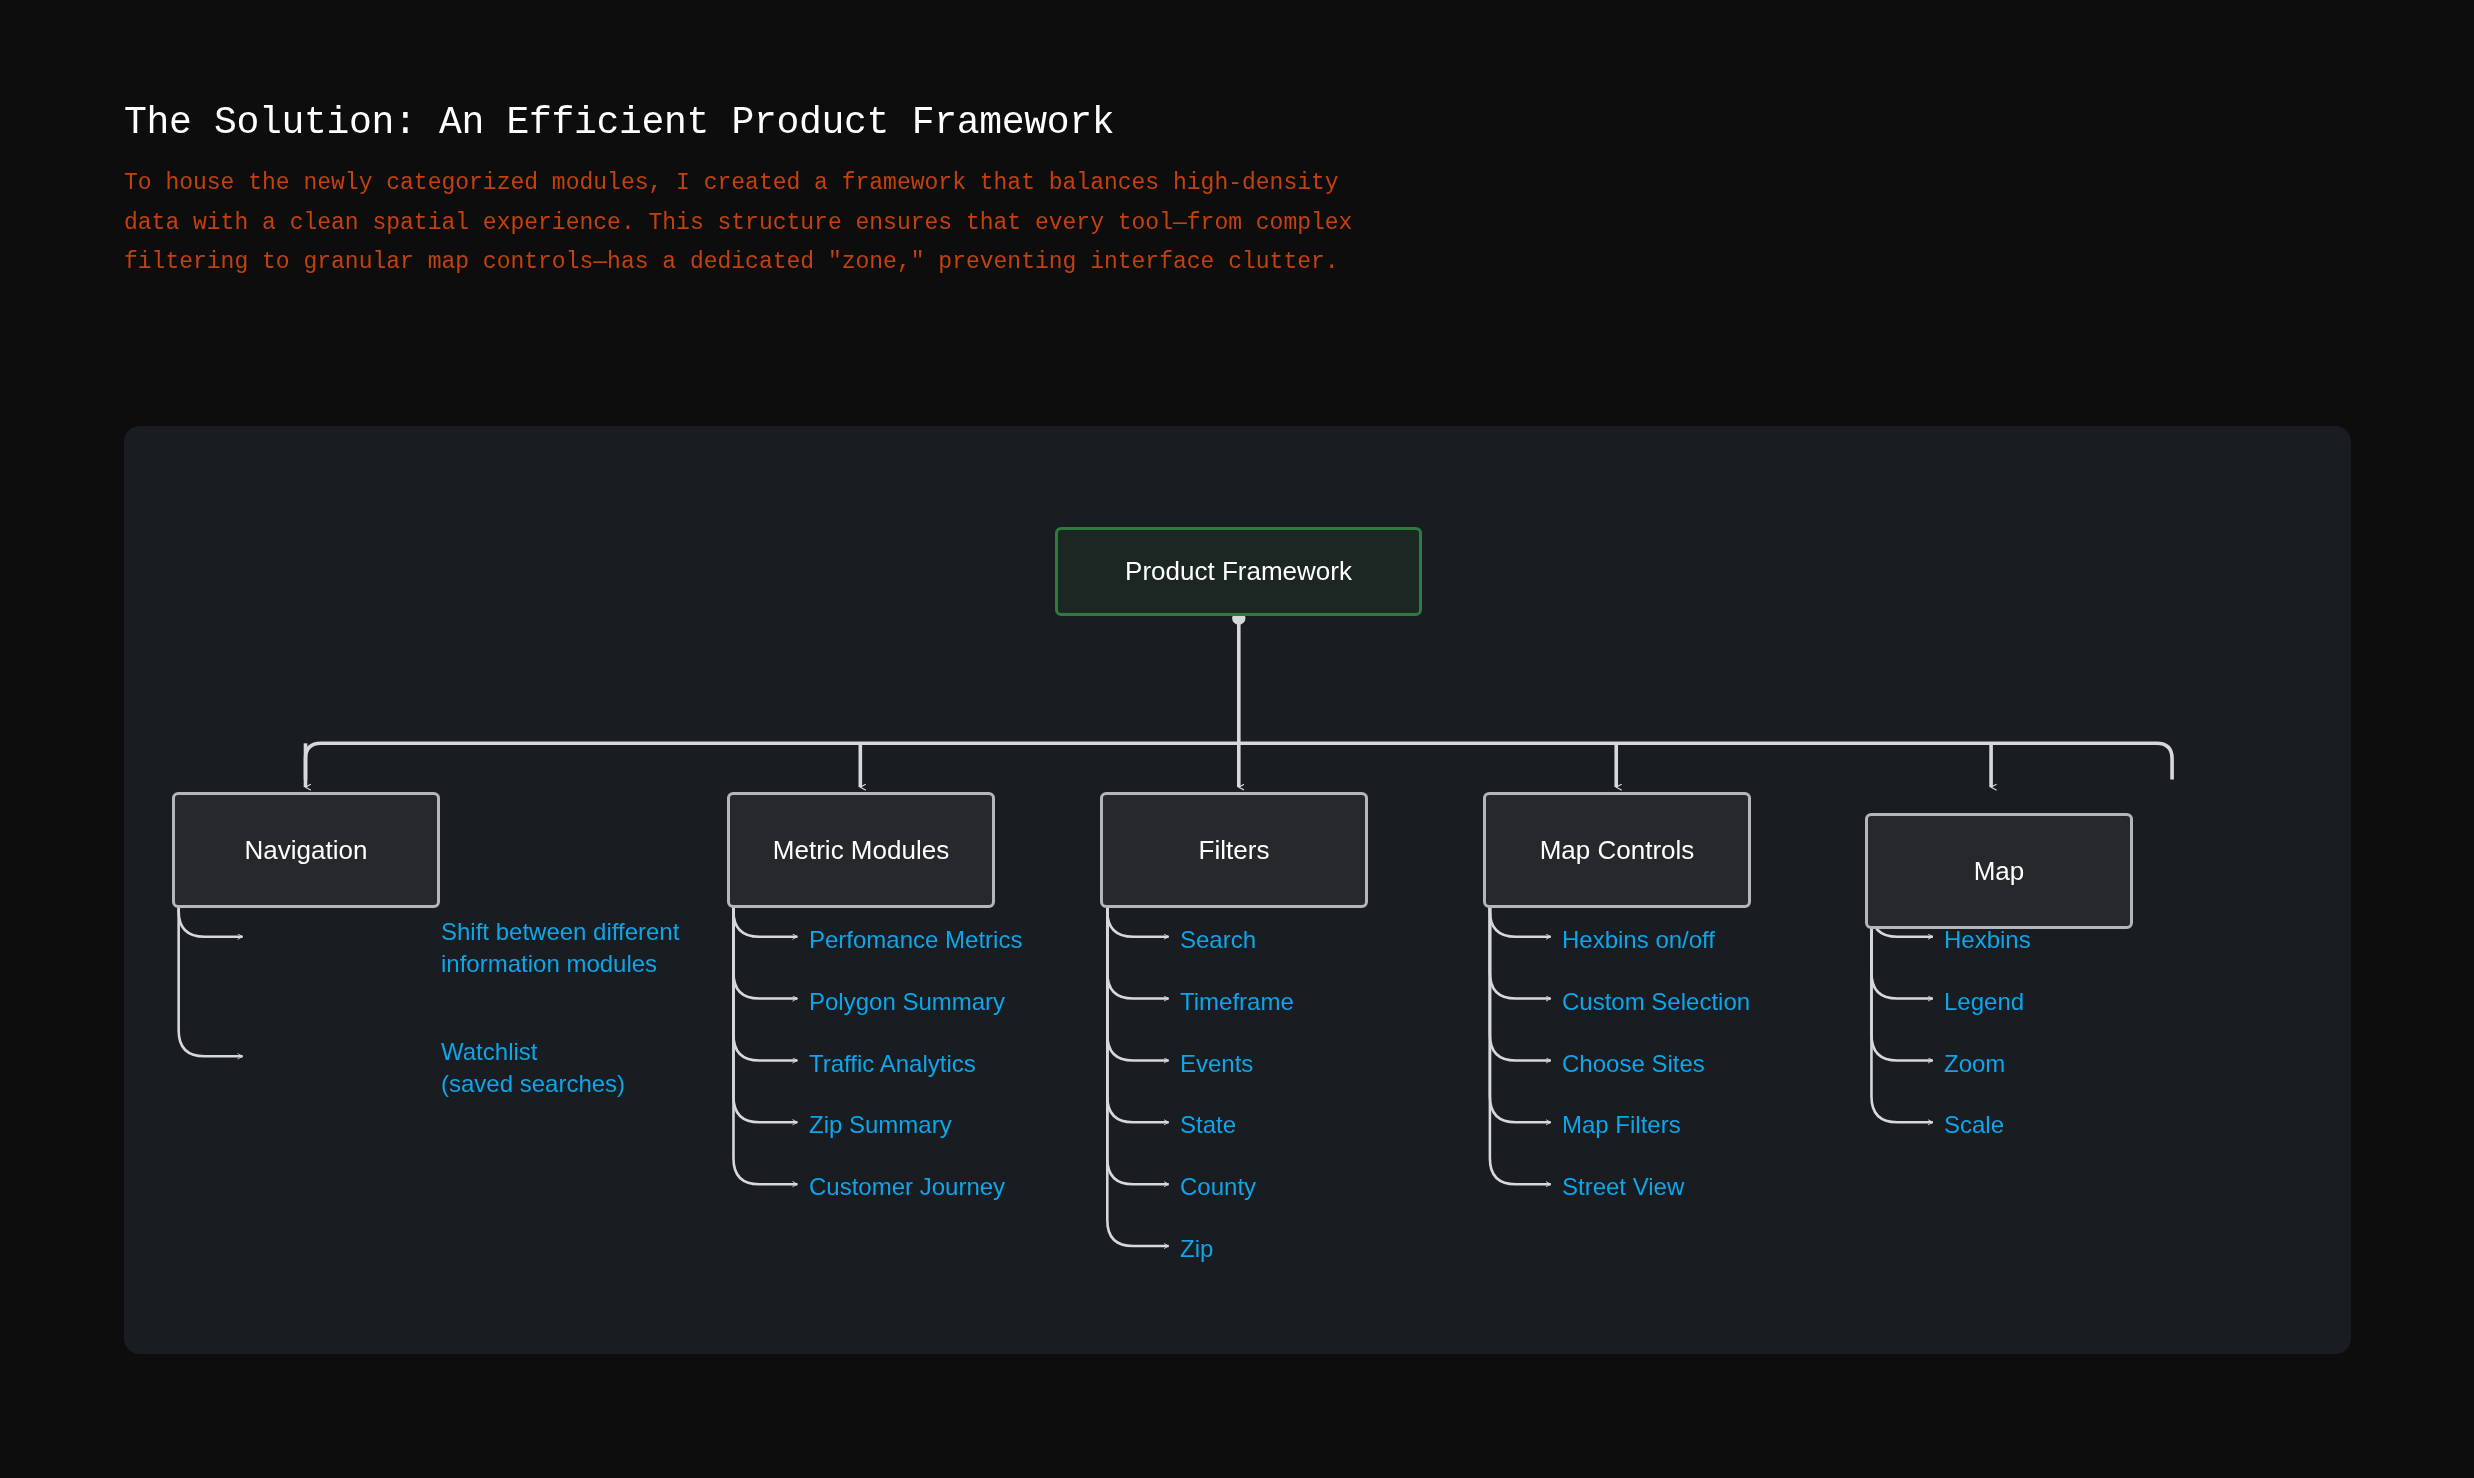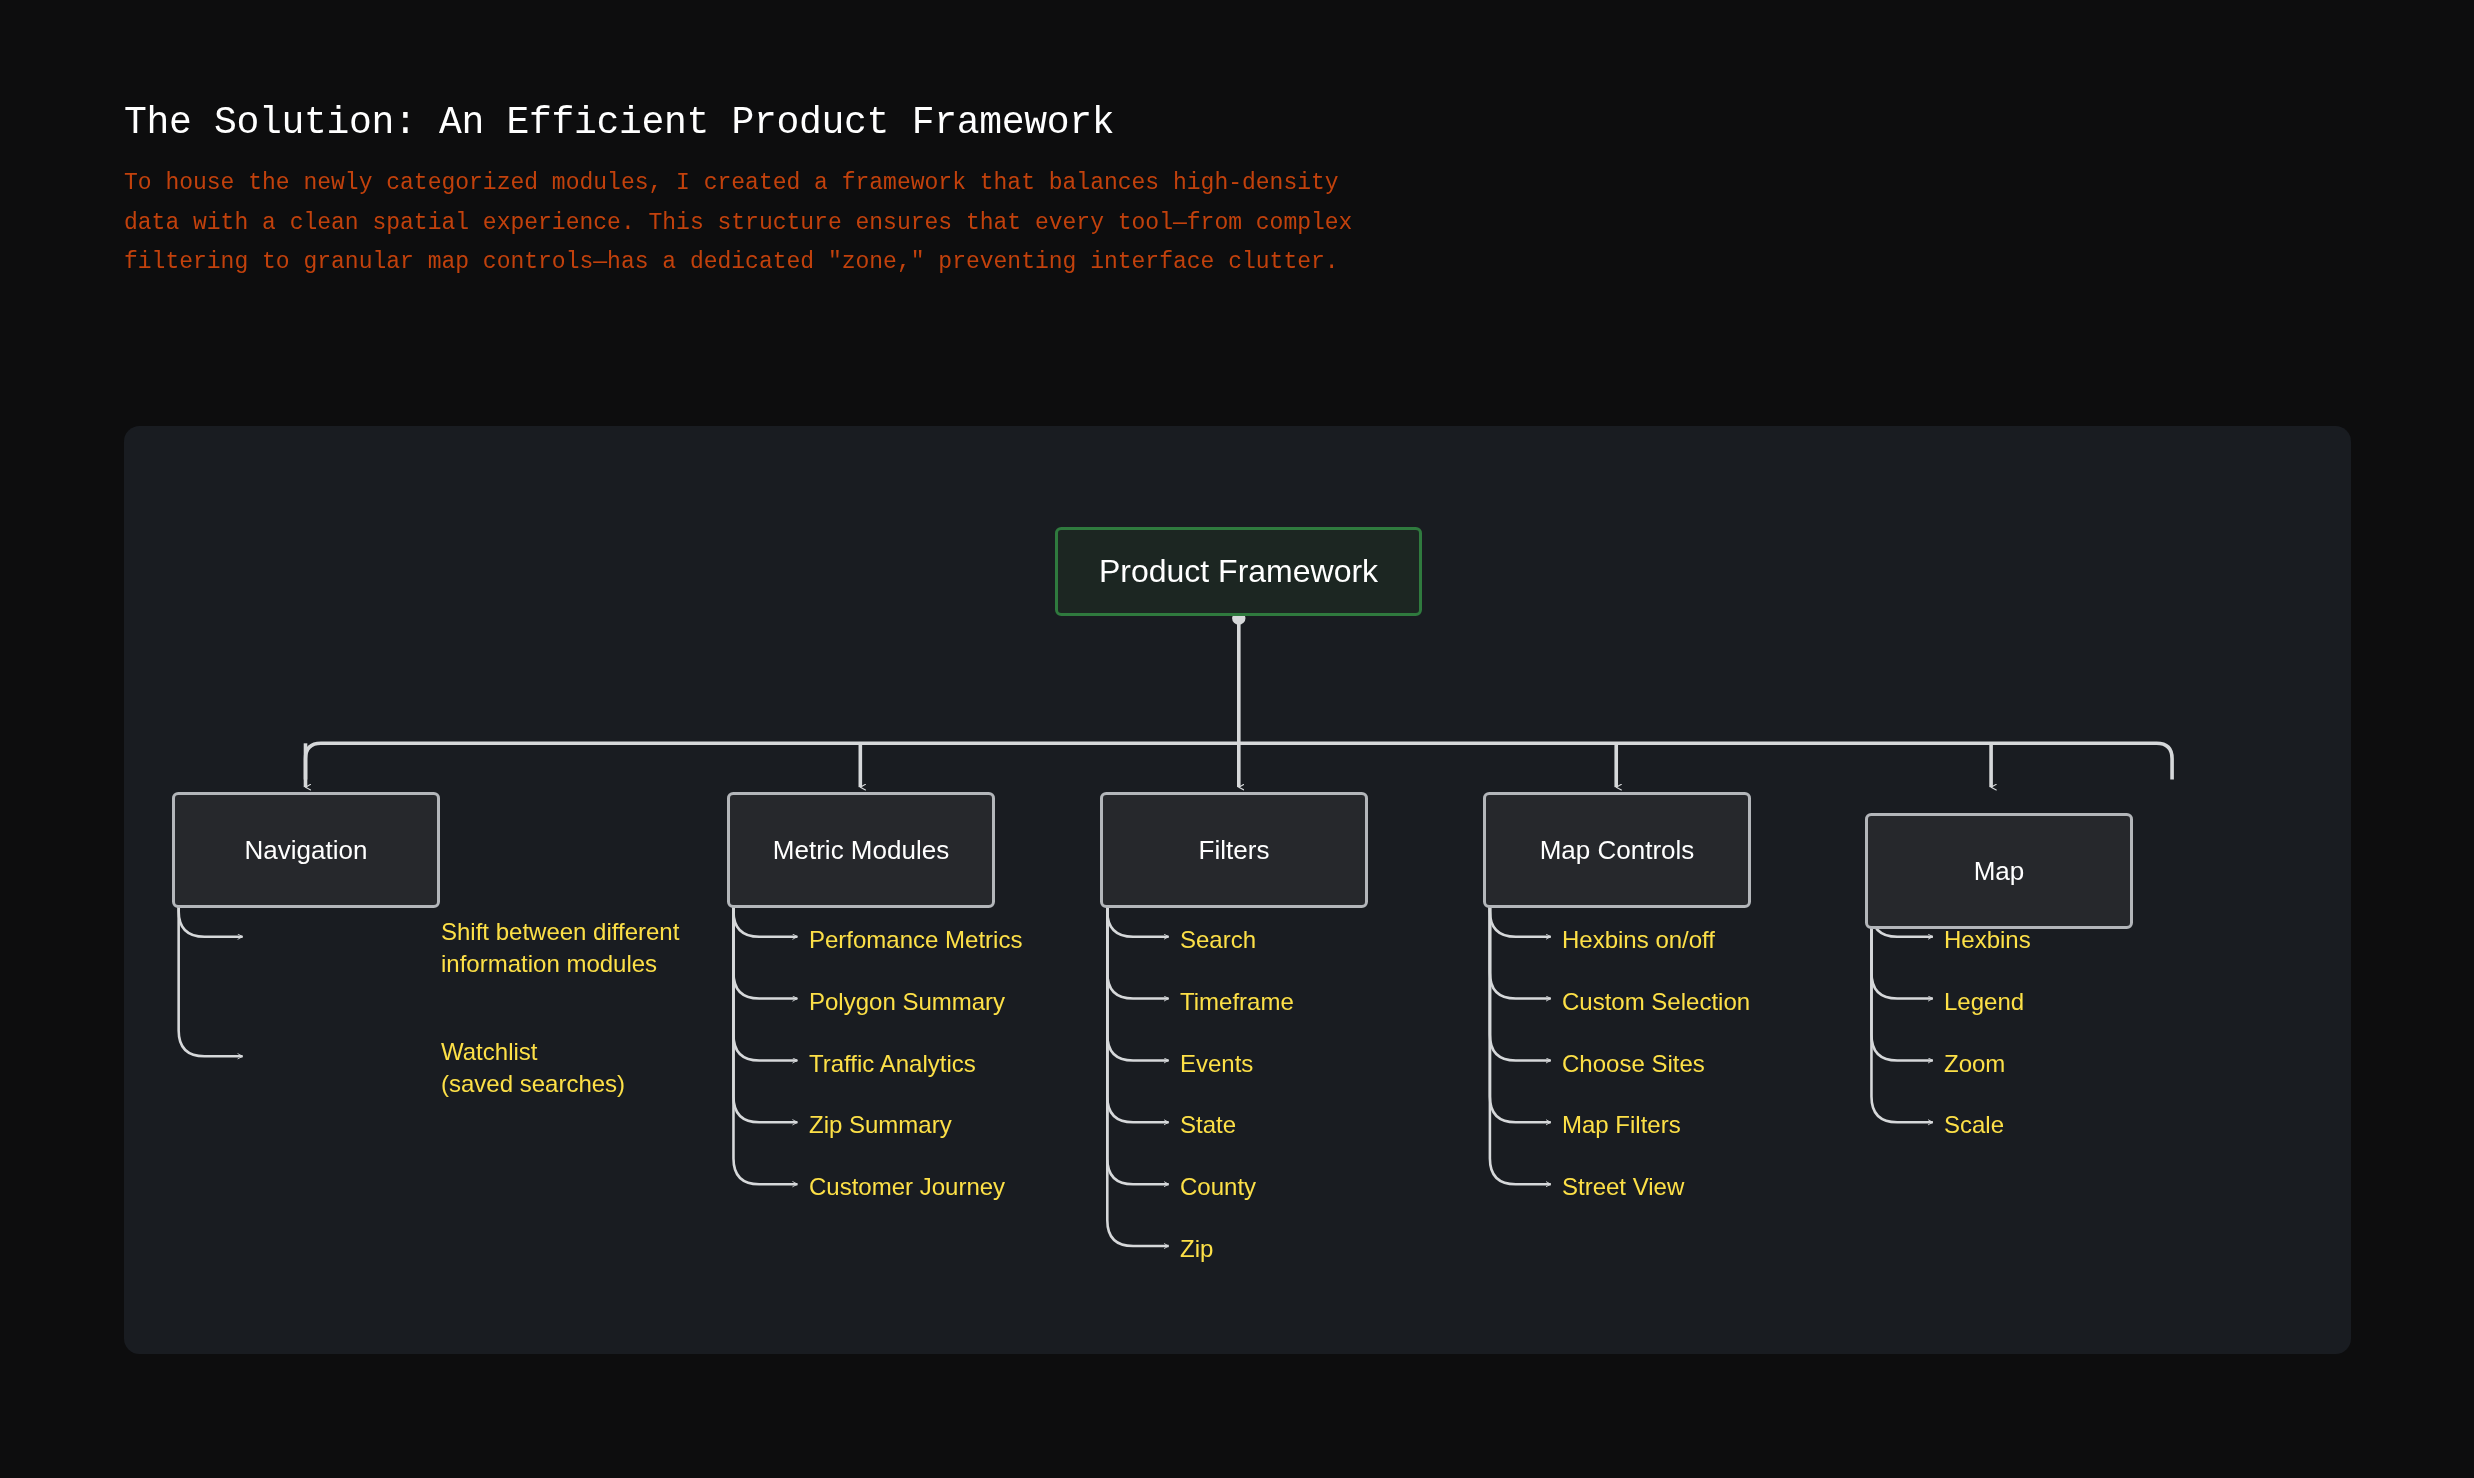--- a/index.html
+++ b/index.html
@@ -75,21 +75,21 @@
     text-align: center;
   }
   #root-node {
     left: 931px;
     top: 101px;
     width: 367px;
     height: 89px;
     background: #1c2622;
     border: 3.1px solid #2f7a3e;
     border-radius: 6.2px;
-    font-size: 32px;
+    font-size: 26px;
   }
   .cat-node {
     width: 268px;
     height: 116px;
     background: #26282c;
     border: 3.1px solid #b3b6ba;
     border-radius: 6.2px;
     font-size: 26px;
   }
   #cat-0 { left: 48px;   top: 366px; }
@@ -105,21 +105,21 @@
   }
   #leafcol-0 { left: 317px;  width: 289px; }
   #leafcol-1 { left: 685px; width: 258px; }
   #leafcol-2 { left: 1056px; width: 232px; }
   #leafcol-3 { left: 1438px; width: 268px; }
   #leafcol-4 { left: 1820px; width: 217px; }
 
   .leaf {
     position: absolute;
     left: 0;
-    color: #fde047;
+    color: #0ea5e9;
     font-size: 24px;
     line-height: 1.32;
     white-space: pre-line;
   }
 </style>
 </head>
 <body>
 
 <div id="root">
 

